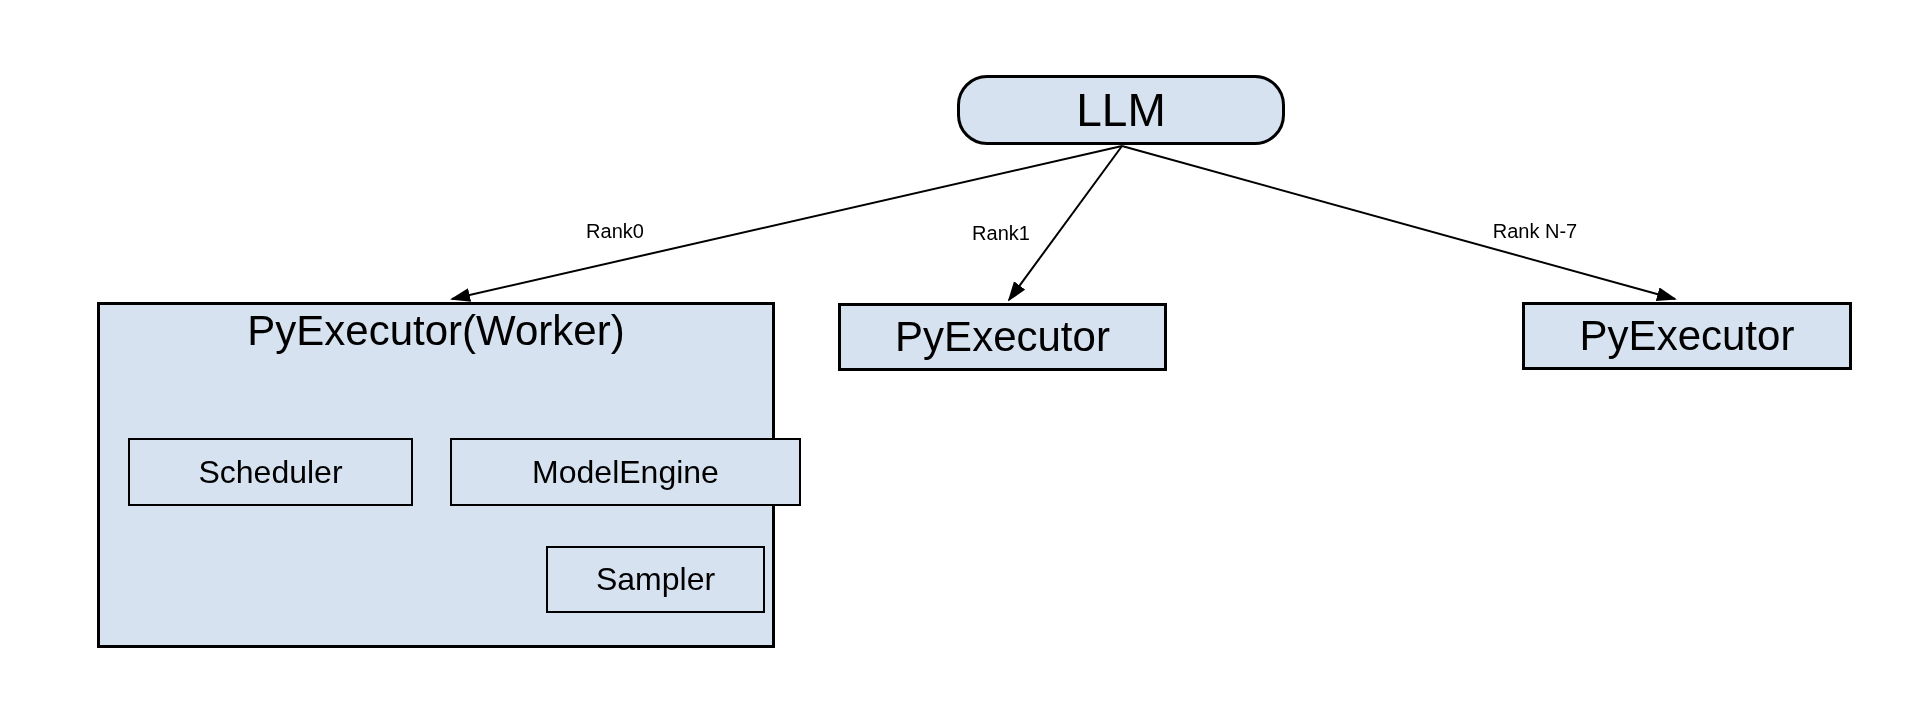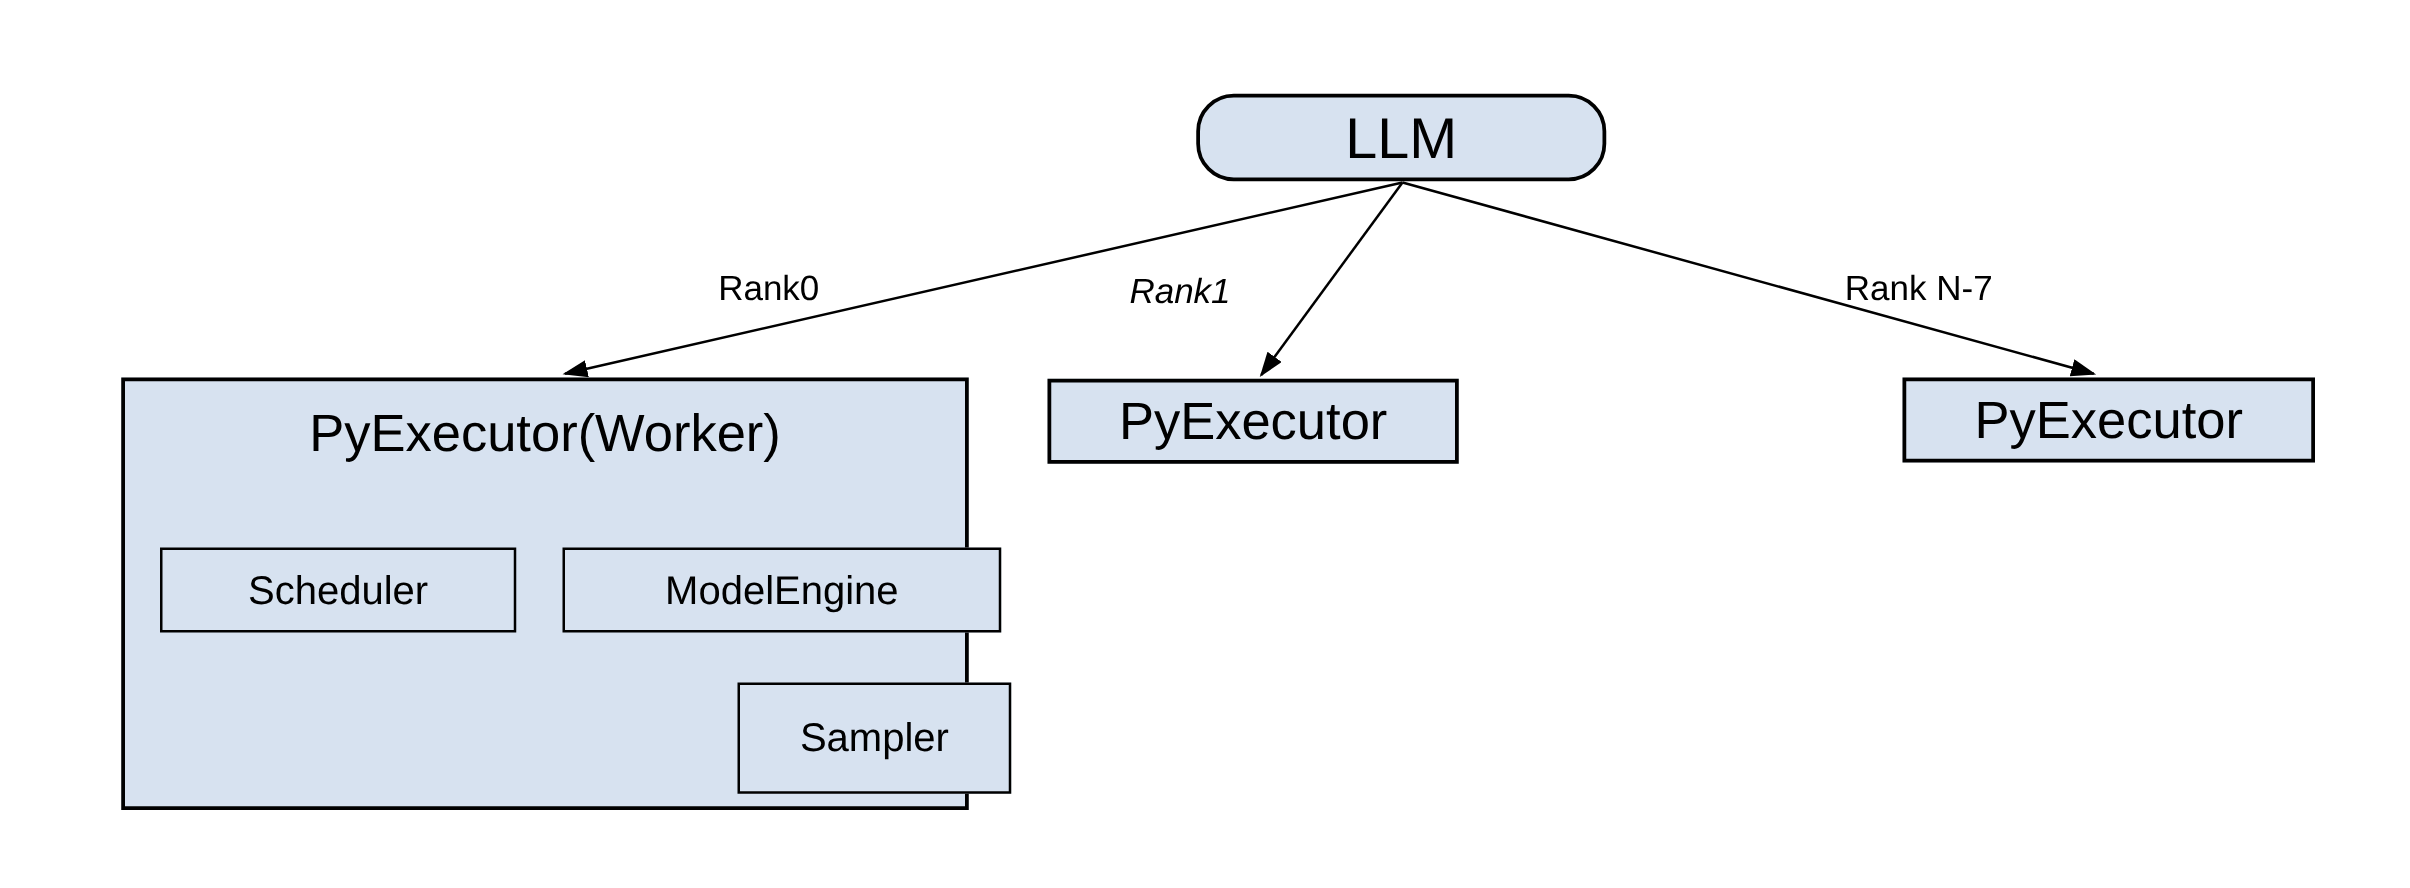--- a/index.html
+++ b/index.html
@@ -23,41 +23,41 @@
   .right-box { left: 1522px; top: 302px; width: 330px; height: 68px; font-size: 42px; }
 
   .worker-box {
     position: absolute; left: 97px; top: 302px; width: 678px; height: 346px;
     background: var(--box-fill, #d7e2f0);
     border: 3px solid var(--box-border, #000);
     z-index: 2;
   }
   .worker-title {
     width: 100%; text-align: center;
-    padding-top: 16px; font-size: 42px; line-height: 52px;
+    padding-top: 0; font-size: 42px; line-height: 52px;
   }
   .sub-box {
     position: absolute;
     background: var(--box-fill, #d7e2f0);
     border: 2px solid var(--box-border, #000);
     display: flex; align-items: center; justify-content: center;
     font-size: 32px;
   }
   .sub-scheduler      { left: 28px;  top: 133px; width: 285px; height: 68px; }
   .sub-modelengine    { left: 350px; top: 133px; width: 351px; height: 68px; }
   .sub-kvcachemanager { left: 28px;  top: 241px; width: 382px; height: 69px; }
-  .sub-sampler        { left: 446px; top: 241px; width: 219px; height: 89px; margin-left: 44px; }
+  .sub-sampler        { left: 446px; top: 241px; width: 219px; height: 67px; }
 
   .edge-label {
     position: absolute; z-index: 3;
-    font-size: 28px; line-height: 30px; white-space: nowrap;
+    font-size: 20px; line-height: 30px; white-space: nowrap;
     transform: translate(-50%, -50%);
   }
   .label-rank0  { left: 615px;  top: 231px; }
-  .label-rank1  { left: 944px;  top: 233px; font-style: italic; }
+  .label-rank1  { left: 1001px;  top: 233px; }
   .label-rankn1 { left: 1535px; top: 231px; }
 </style>
 </head>
 <body>
 
 <div class="canvas">
 
   <svg class="edge-layer" width="1928" height="710" viewBox="0 0 1928 710" xmlns="http://www.w3.org/2000/svg">
     <defs>
       <marker id="arrowhead" markerWidth="11" markerHeight="8" refX="9" refY="3.5" orient="auto" markerUnits="strokeWidth">

